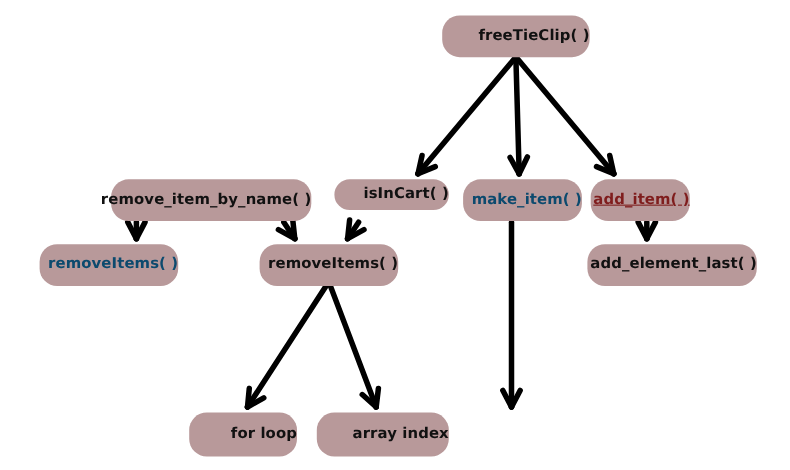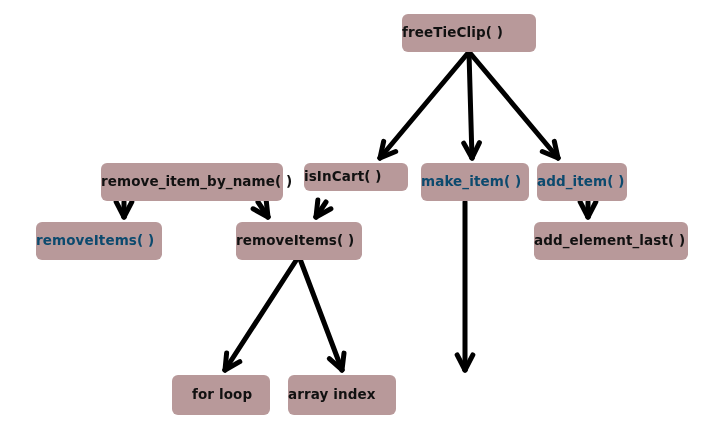--- a/index.html
+++ b/index.html
@@ -24,23 +24,23 @@
     top: 0;
     width: 718px;
     height: 427px;
     pointer-events: none;
   }
   .node {
     position: absolute;
     box-sizing: border-box;
     display: flex;
     align-items: center;
-    justify-content: flex-start;
+    justify-content: flex-end;
     background: #b8999a;
-    border-radius: 6px;
+    border-radius: 16px;
     color: #111111;
     font-family: "DejaVu Sans", sans-serif;
     font-weight: bold;
     font-size: 13.5px;
     letter-spacing: 0.1px;
     line-height: 1;
     white-space: nowrap;
     text-align: center;
   }
   .node-label {
@@ -108,31 +108,31 @@
     </div>
     <div class="node" style="left: 101px; top: 163px; width: 182px; height: 38px; background: rgb(184, 153, 154); color: rgb(17, 17, 17);">
       <span class="node-label">remove_item_by_name( )</span>
     </div>
     <div class="node" style="left: 304px; top: 163px; width: 104px; height: 28px; background: rgb(184, 153, 154); color: rgb(17, 17, 17);">
       <span class="node-label">isInCart( )</span>
     </div>
     <div class="node" style="left: 421px; top: 163px; width: 108px; height: 38px; background: rgb(184, 153, 154); color: #0c4a6e;">
       <span class="node-label">make_item( )</span>
     </div>
-    <div class="node" style="left: 537px; top: 163px; width: 90px; height: 38px; background: rgb(184, 153, 154); color: #0c4a6e;">
+    <div class="node" style="left: 537px; top: 163px; width: 90px; height: 38px; background: rgb(184, 153, 154); color: #7f1d1d; text-decoration: underline;">
       <span class="node-label">add_item( )</span>
     </div>
     <div class="node" style="left: 36px; top: 222px; width: 126px; height: 38px; background: rgb(184, 153, 154); color: #0c4a6e;">
       <span class="node-label">removeItems( )</span>
     </div>
     <div class="node" style="left: 236px; top: 222px; width: 126px; height: 38px; background: rgb(184, 153, 154); color: rgb(17, 17, 17);">
       <span class="node-label">removeItems( )</span>
     </div>
     <div class="node" style="left: 534px; top: 222px; width: 154px; height: 38px; background: rgb(184, 153, 154); color: rgb(17, 17, 17);">
       <span class="node-label">add_element_last( )</span>
     </div>
     <div class="node" style="left: 172px; top: 375px; width: 98px; height: 40px; background: rgb(184, 153, 154); color: rgb(17, 17, 17); padding-left: 20px;">
       <span class="node-label">for loop</span>
     </div>
-    <div class="node" style="left: 288px; top: 375px; width: 108px; height: 40px; background: rgb(184, 153, 154); color: rgb(17, 17, 17);">
+    <div class="node" style="left: 288px; top: 375px; width: 120px; height: 40px; background: rgb(184, 153, 154); color: rgb(17, 17, 17);">
       <span class="node-label">array index</span>
     </div>
   </div>
 
 </body></html>

